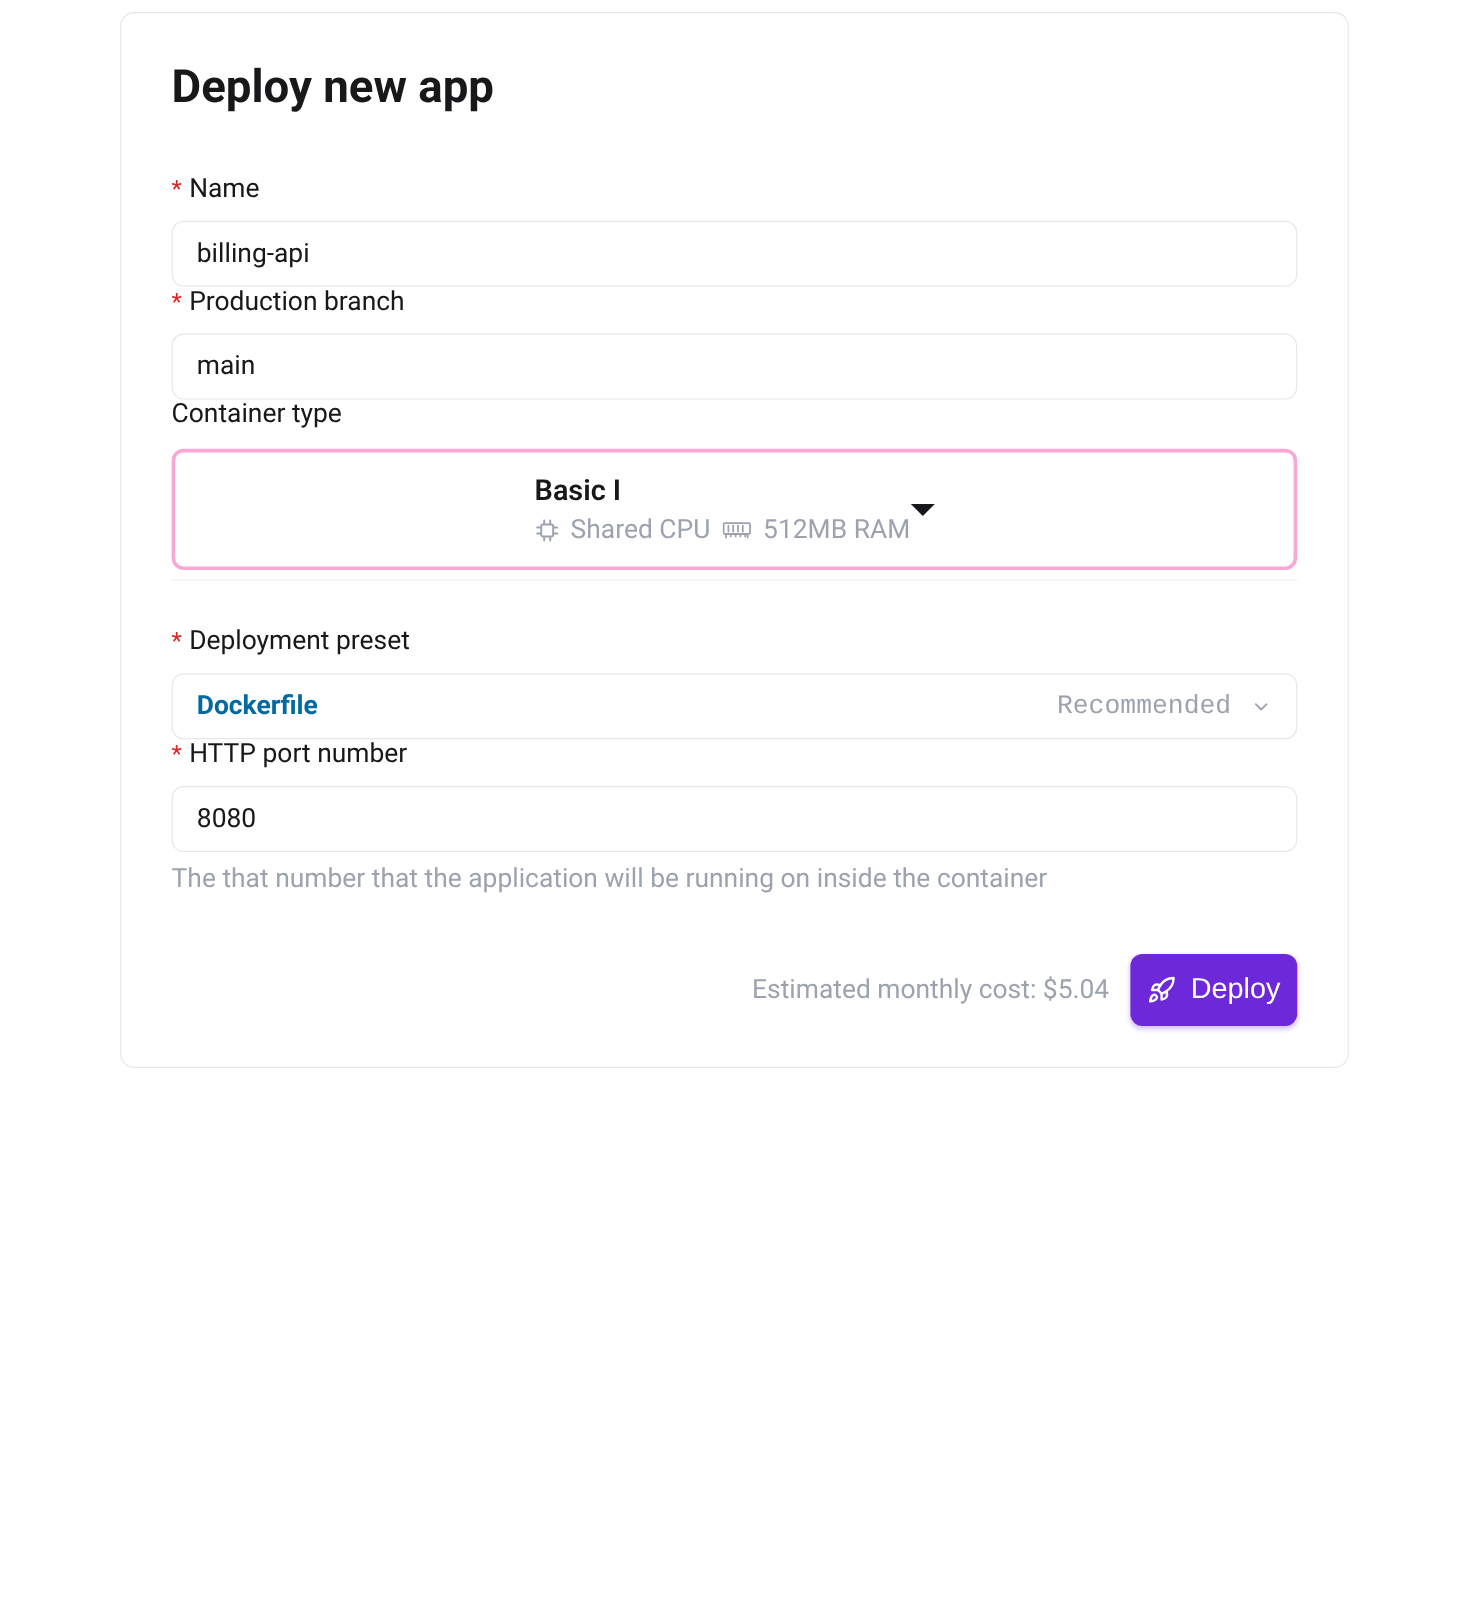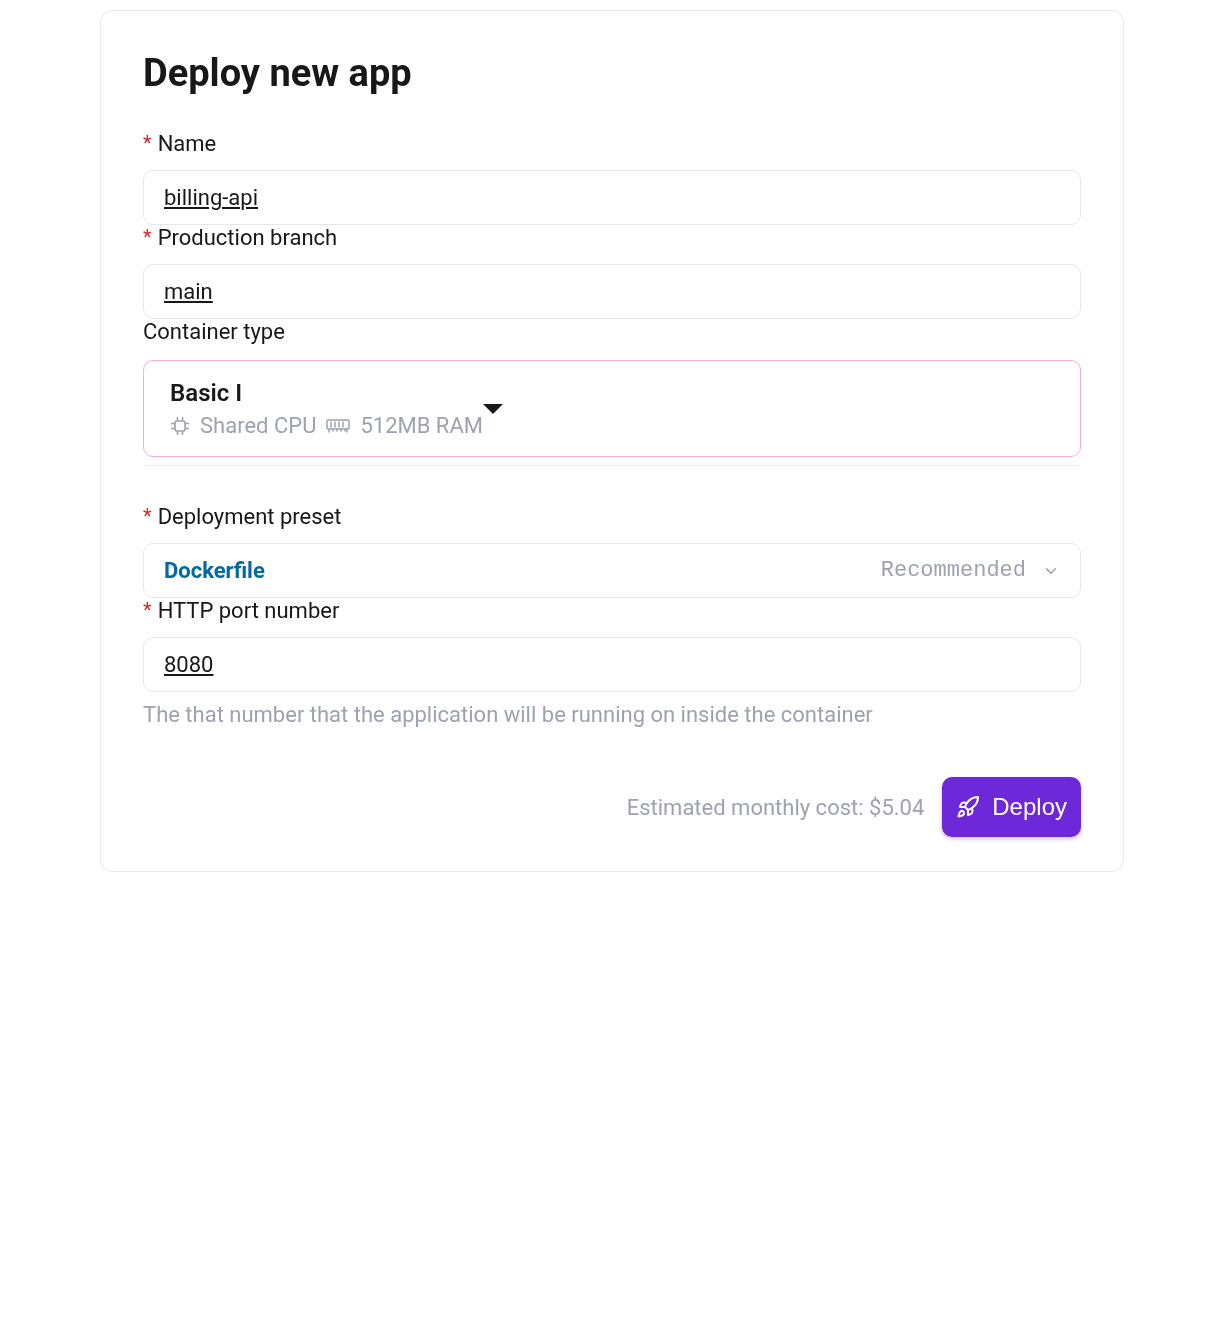--- a/index.html
+++ b/index.html
@@ -17,21 +17,21 @@
       border: 1px solid #e5e7eb;
       border-radius: 12px;
       padding: 40px 42px 34px 42px;
       width: 1024px;
       max-width: 100%;
       margin: 0 auto;
     }
     .page-title {
       font-size: 38px;
       font-weight: 700;
-      margin-bottom: 36px;
+      margin-bottom: 50px;
       color: #18181b;
     }
     .form-field {
     }
     .label-row {
       margin-bottom: 14px;
       font-size: 22px;
       color: #18181b;
     }
     .label-row.tight {
@@ -45,29 +45,28 @@
     }
     .text-input {
       width: 100%;
       border: 1px solid #e5e7eb;
       border-radius: 10px;
       padding: 14px 20px;
       font-size: 22px;
       color: #18181b;
       font-family: inherit;
       outline: none;
-      text-decoration: underline;
     }
     .container-pick {
-      border: 1px solid #f9a8d4;
+      border: 3px solid #f9a8d4;
       border-radius: 10px;
       padding: 18px 26px;
       display: flex;
       align-items: center;
-      justify-content: flex-start;
+      justify-content: center;
       cursor: pointer;
     }
     .container-left {
       display: flex;
       flex-direction: column;
     }
     .container-name {
       font-size: 24px;
       font-weight: 600;
       margin-bottom: 6px;

